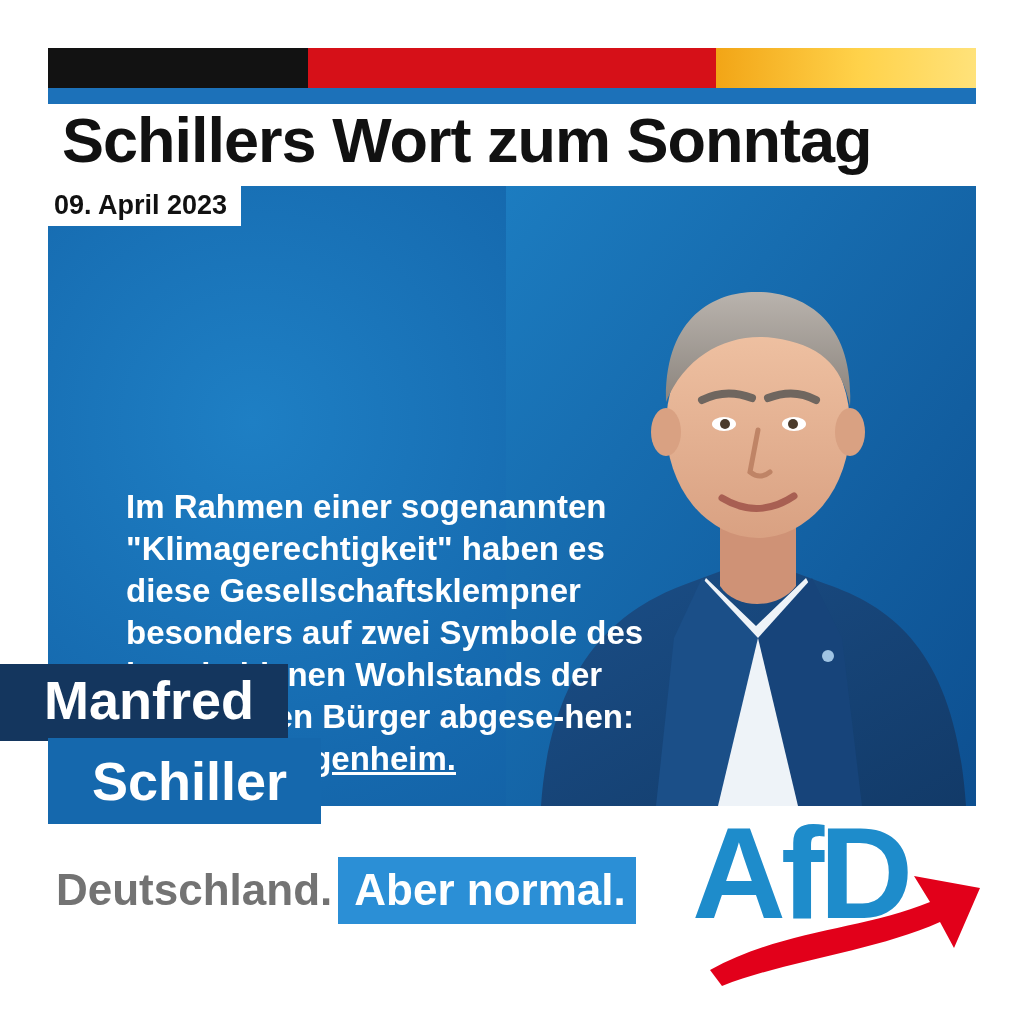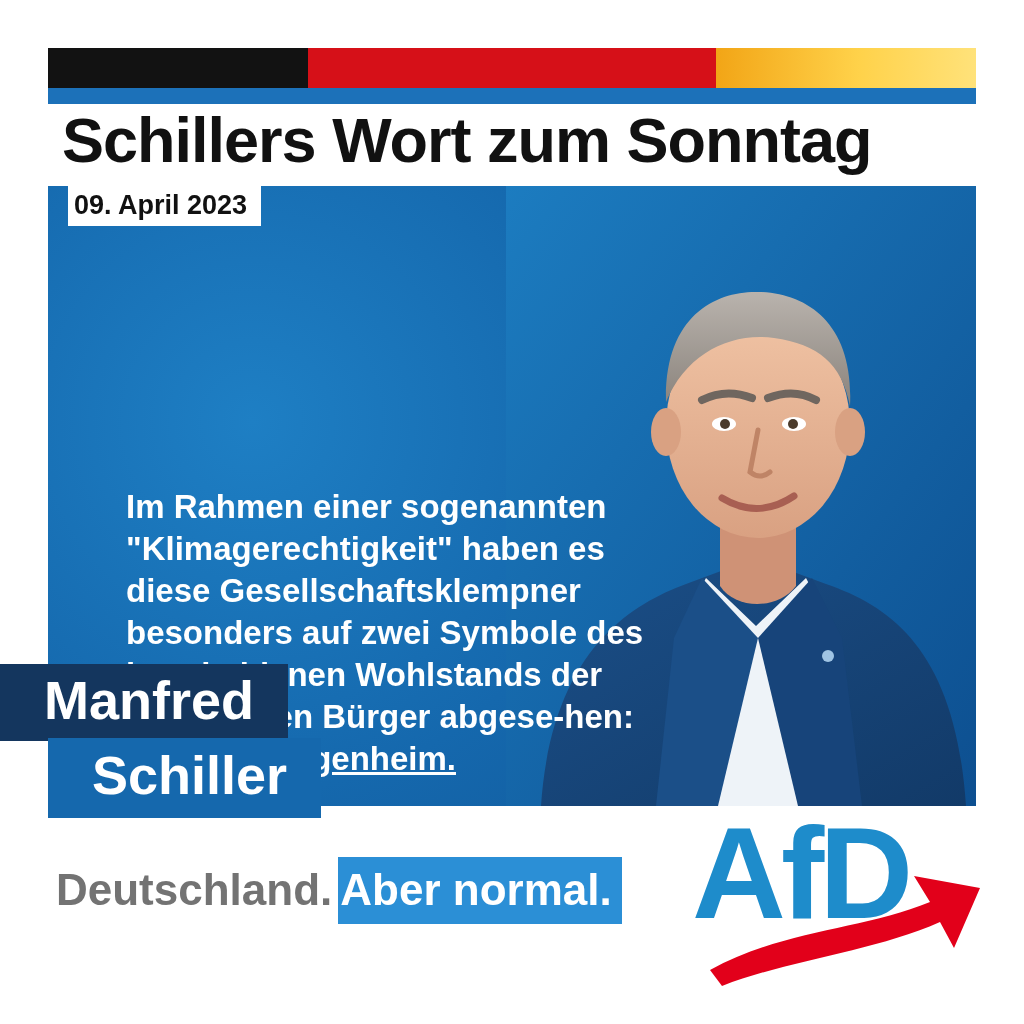--- a/index.html
+++ b/index.html
@@ -70,21 +70,20 @@
   .date-chip {
     position: absolute;
     left: 48px;
     top: 186px;
     background: #ffffff;
     color: #111111;
     font-size: 27px;
     font-weight: bold;
     padding: 4px 14px 6px 6px;
     line-height: 30px;
-    margin-left: 20px;
   }
 
   
   .quote {
     position: absolute;
     left: 78px;
     top: 300px;
     width: 560px;
     color: #ffffff;
     font-size: 33px;
@@ -115,38 +114,38 @@
     top: 664px;
     background: #14365e;
     font-size: 54px;
     padding: 9px 34px 14px 44px;
   }
   .name-last {
     left: 48px;
     top: 738px;
     background: #1568ad;
     font-size: 54px;
-    padding: 10px 34px 16px 44px;
+    padding: 16px 34px 16px 44px;
   }
 
   
   .slogan {
     position: absolute;
     left: 56px;
     top: 868px;
     font-size: 44px;
     font-weight: bold;
     line-height: 1;
     white-space: nowrap;
   }
   .slogan-dark { color: #737373; }
   .slogan-hl {
     color: #ffffff;
     background: #2b8fd6;
-    padding: 8px 10px 10px 2px;
+    padding: 8px 10px 10px 16px;
     margin-left: 6px;
   }
 
   
   .afd-logo {
     position: absolute;
     right: 42px;
     bottom: 34px;
     width: 290px;
     height: 180px;

